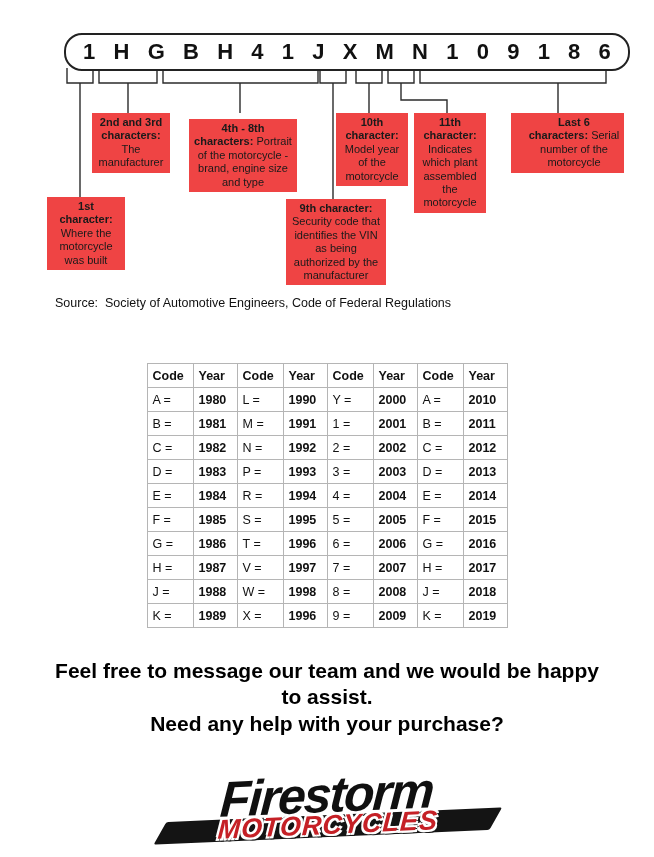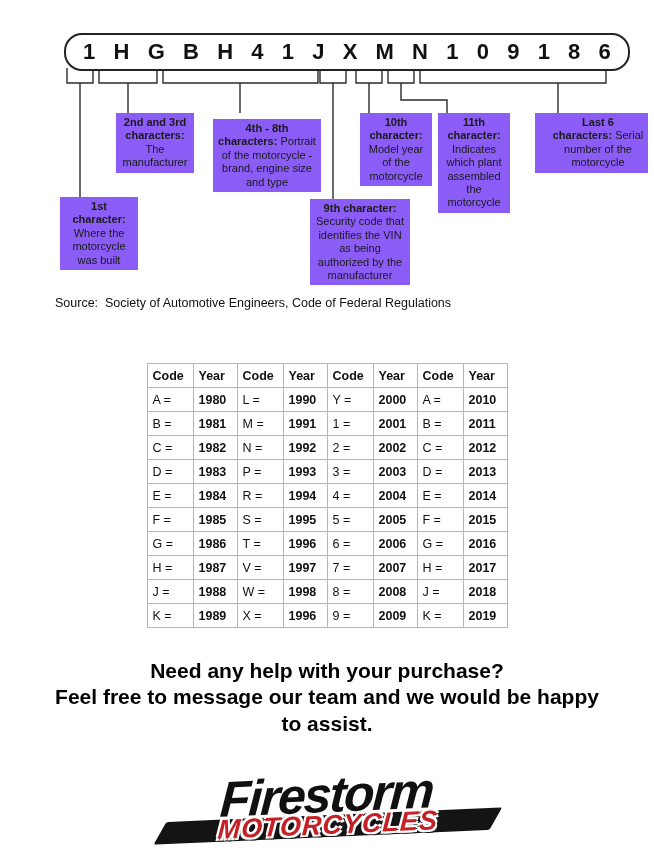--- a/index.html
+++ b/index.html
@@ -6,24 +6,24 @@
   .page{position:relative;width:654px;height:857px;background:#ffffff;overflow:hidden;
         font-family:"Liberation Sans",sans-serif;color:#1a1a1a;}
 
   
   .diagram{position:relative;width:654px;height:330px;}
   .lines-svg{position:absolute;left:0;top:0;pointer-events:none;}
   .vin-pill{position:absolute;left:64px;top:33px;width:546px;height:34px;
             border:2px solid #222;border-radius:18px;background:#fff;
             display:flex;justify-content:space-around;align-items:center;padding:0 8px;}
   .vin-char{font-weight:bold;font-size:22px;color:#111;line-height:1;}
-  .gbox{position:absolute;background:#8b5cf6;text-align:center;
-        font-size:11px;line-height:1.22;padding:3px 3px;color:#1a1a1a;margin-left:24px;}
+  .gbox{position:absolute;background:#ef4444;text-align:center;
+        font-size:11px;line-height:1.22;padding:3px 3px;color:#1a1a1a;}
   .g-title{font-weight:bold;}
-  .b-first{left:36px;top:197px;width:72px;}
+  .b-first{left:47px;top:197px;width:72px;}
   .b-second{left:92px;top:113px;width:72px;}
   .b-fourth{left:189px;top:119px;width:102px;}
   .b-ninth{left:286px;top:199px;width:94px;}
   .b-tenth{left:336px;top:113px;width:66px;}
   .b-eleventh{left:414px;top:113px;width:66px;}
   .b-last{left:511px;top:113px;width:94px;padding-left:16px;}
   .source-note{position:absolute;left:55px;top:296px;font-size:12.5px;color:#111;}
 
   
   .year-table{border-collapse:collapse;margin:33px auto 0;font-size:12.5px;color:#111;}
@@ -232,22 +232,22 @@
           <td class="year-col">1996</td>
           <td class="code-col">9 =</td>
           <td class="year-col">2009</td>
           <td class="code-col">K =</td>
           <td class="year-col">2019</td>
         </tr>
       </tbody>
   </table>
 
   <div class="help">
+    <p>Feel free to message our team and we would be happy to assist.</p>
     <p>Need any help with your purchase?</p>
-    <p>Feel free to message our team and we would be happy to assist.</p>
   </div>
 
   <div class="logo-wrap">
     <div class="logo-band"></div>
     <div class="logo-brand">Firestorm</div>
     <div class="logo-sub">MOTORCYCLES</div>
   </div>
 
 </div>
 

